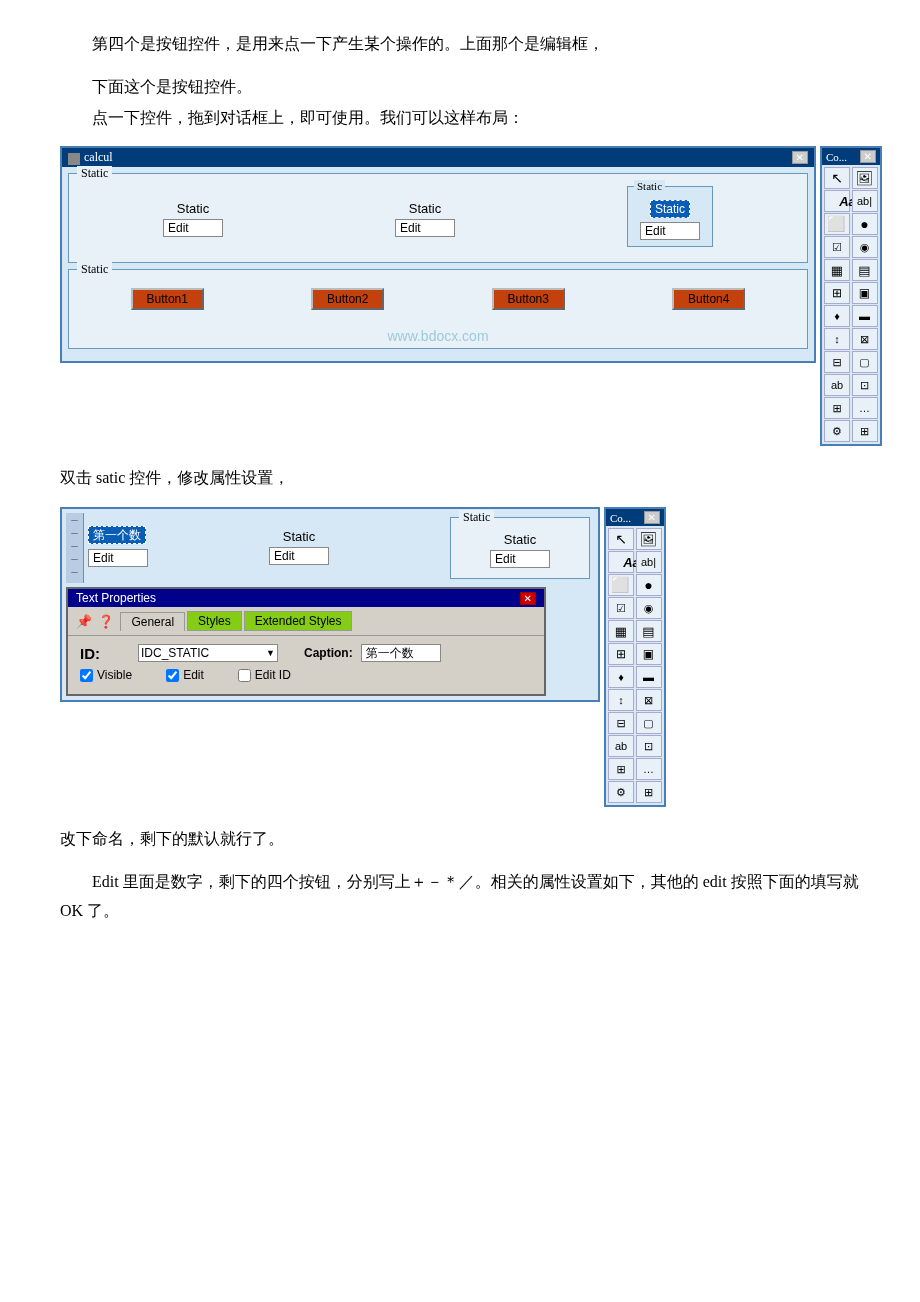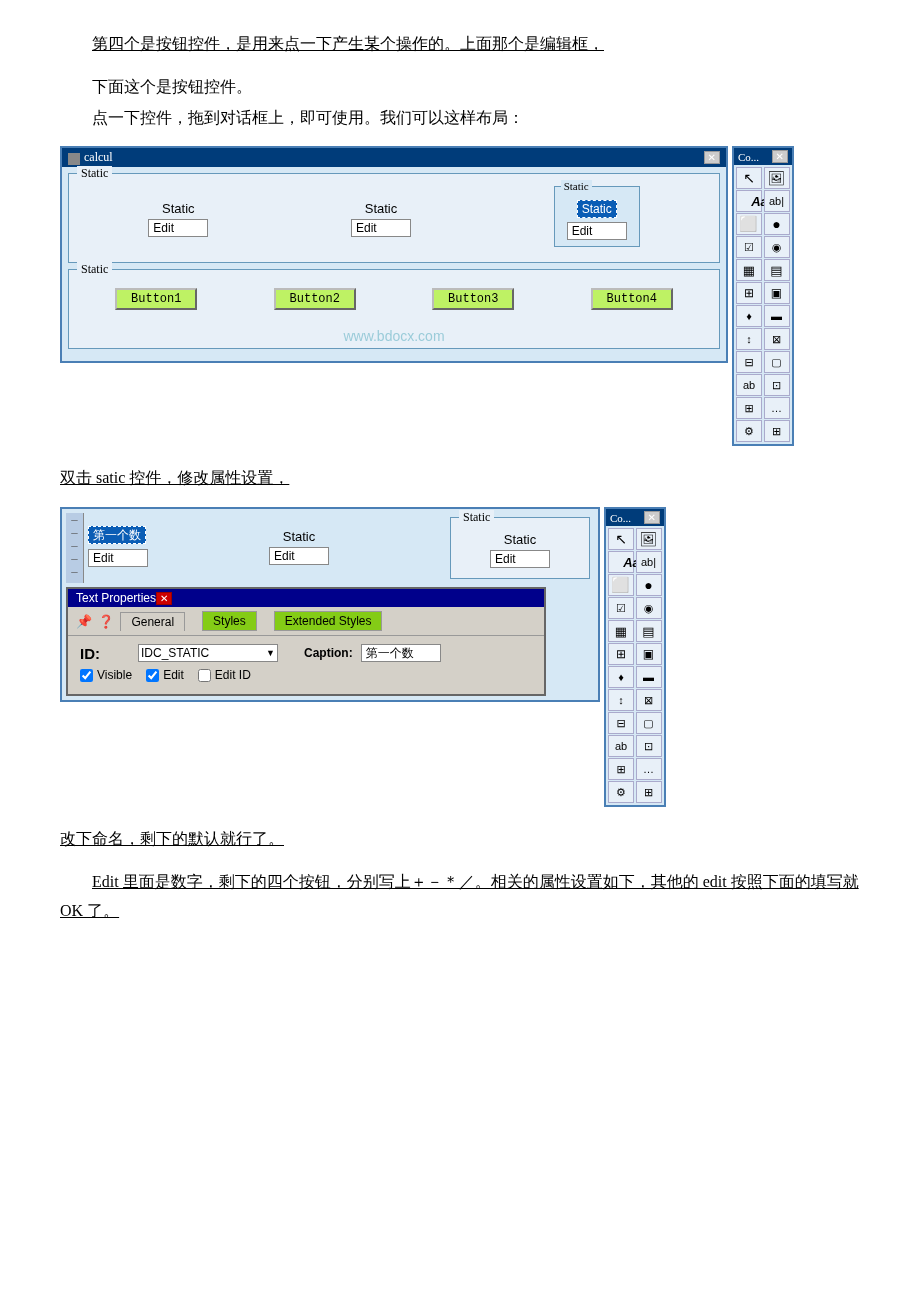--- a/index.html
+++ b/index.html
@@ -11,21 +11,21 @@
       padding: 30px 60px;
       width: 920px;
     }
     .para {
       margin-bottom: 8px;
       line-height: 1.8;
     }
     .indent {
       text-indent: 2em;
     }
-    .section-gap { margin-bottom: 14px; text-decoration: underline; }
+    .section-gap { margin-bottom: 14px; }
 
     
     .diagram-wrapper {
       display: flex;
       align-items: flex-start;
       margin: 14px 0 18px 0;
     }
     .dialog-box {
       border: 2px solid #4a7fb5;
       background: #d6e8f5;
@@ -51,21 +51,21 @@
     .close-btn {
       border: 1px solid #999;
       background: #ccc;
       padding: 0 3px;
       font-size: 10px;
       cursor: pointer;
     }
 
     
     .dialog1 {
-      width: 668px;
+      width: 756px;
     }
     .dialog1-body {
       padding: 6px;
       background: #d6e8f5;
     }
     .group-box {
       border: 1px solid #6699bb;
       background: #e8f0f8;
       position: relative;
       margin-bottom: 6px;
@@ -124,24 +124,24 @@
       font-family: Arial, sans-serif;
     }
     .button-row {
       display: flex;
       justify-content: space-around;
       margin-top: 6px;
       padding: 4px 0;
     }
     .win-button {
       border: 2px outset #bbb;
-      background: #bef264;
+      background: #c2410c;
       font-size: 12px;
       padding: 2px 14px;
-      font-family: Liberation Mono, monospace;
+      font-family: Liberation Sans, sans-serif;
       cursor: pointer;
     }
 
     
     .toolbox {
       width: 62px;
       border: 2px solid #4a7fb5;
       background: #d6e8f5;
       margin-left: 4px;
       flex-shrink: 0;
@@ -227,33 +227,34 @@
       margin-top: 4px;
       font-family: Arial, sans-serif;
       font-size: 13px;
     }
     .text-props-title {
       background: #00008b;
       color: #fff;
       padding: 2px 8px;
       display: flex;
       align-items: center;
+      justify-content: space-between;
       font-size: 12px;
     }
     .text-props-toolbar {
       display: flex;
       align-items: center;
       padding: 4px 8px;
       gap: 6px;
       border-bottom: 1px solid #999;
     }
     .text-props-tabs {
       display: flex;
       align-items: center;
-      gap: 17px;
+      gap: 2px;
     }
     .tab-item {
       border: 1px solid #999;
       background: #84cc16;
       padding: 2px 10px;
       font-size: 12px;
       cursor: pointer;
     }
     .tab-item.active {
       background: #d4d0c8;
@@ -294,21 +295,21 @@
     }
     .caption-value {
       border: 1px solid #888;
       background: #fff;
       font-size: 12px;
       padding: 1px 4px;
       width: 80px;
     }
     .checkbox-row {
       display: flex;
-      gap: 14px;
+      gap: 34px;
       margin-bottom: 4px;
       align-items: center;
     }
     .checkbox-item {
       display: flex;
       align-items: center;
       gap: 4px;
       font-size: 12px;
     }
     .checkbox-item input[type=checkbox] {

